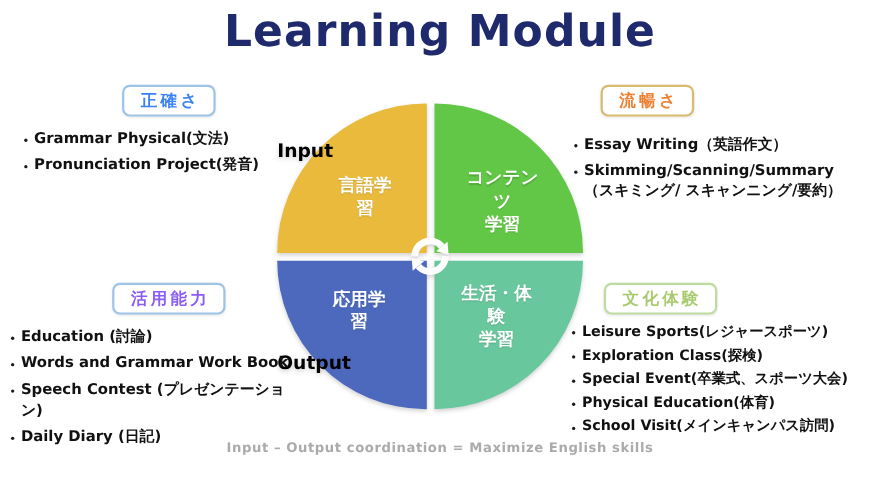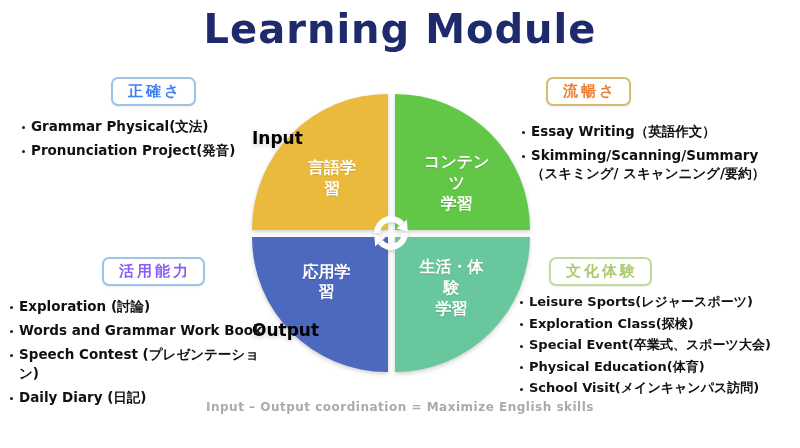--- a/index.html
+++ b/index.html
@@ -122,21 +122,21 @@
 
   <div class="badge badge1" style="color: rgb(238, 128, 52); border-color: rgb(217, 187, 112);">流暢さ</div>
   <ul class="items list1">
       <li>Essay Writing（英語作文）</li>
       <li>Skimming/Scanning/Summary
 （スキミング/ スキャンニング/要約）</li>
     </ul>
 
   <div class="badge badge2" style="color: #8b5cf6; border-color: rgb(157, 195, 230);">活用能力</div>
   <ul class="items list2">
-      <li>Exploration (討論)</li>
+      <li>Education (討論)</li>
       <li>Words and Grammar Work Book</li>
       <li>Speech Contest (プレゼンテーション)</li>
       <li>Daily Diary (日記)</li>
     </ul>
 
   <div class="badge badge3" style="color: rgb(169, 203, 111); border-color: rgb(191, 220, 160);">文化体験</div>
   <ul class="items list3">
       <li>Leisure Sports(レジャースポーツ)</li>
       <li>Exploration Class(探検)</li>
       <li>Special Event(卒業式、スポーツ大会)</li>

